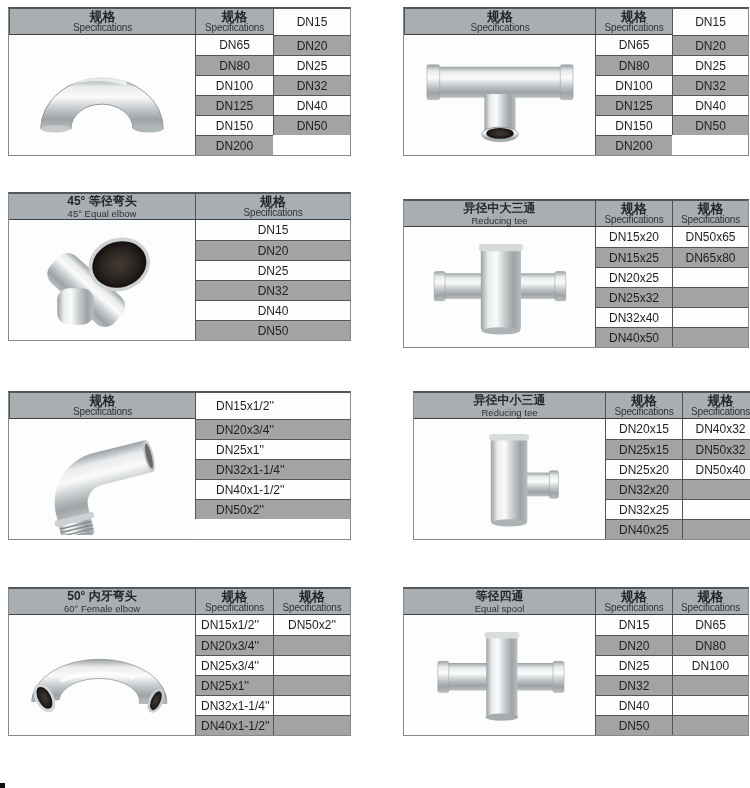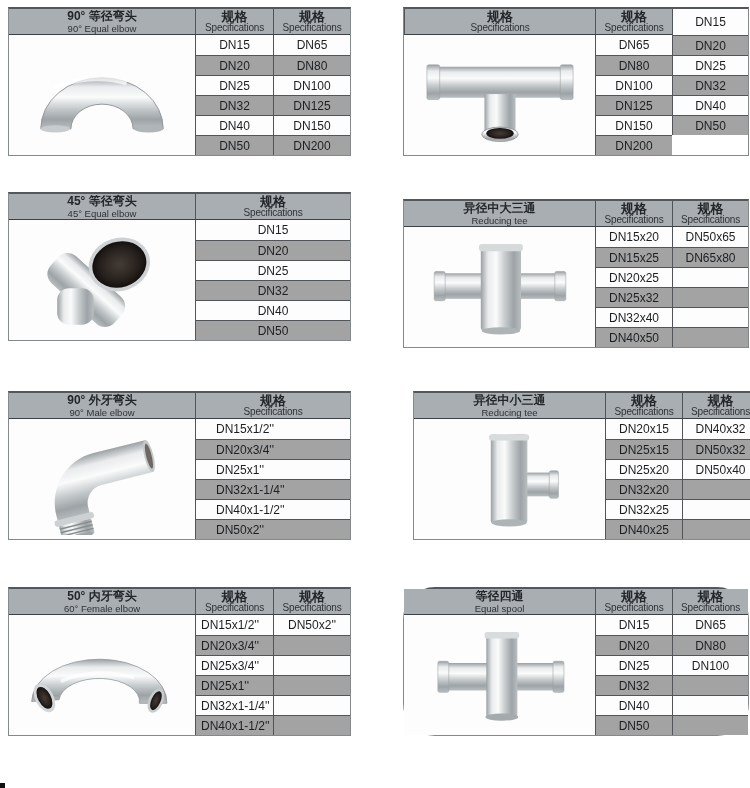--- a/index.html
+++ b/index.html
@@ -79,24 +79,20 @@
       <stop offset="0" stop-color="#443b35"></stop>
         <stop offset="0.7" stop-color="#27211d"></stop>
       <stop offset="1" stop-color="#14100e"></stop>
     </radialGradient>
   </defs>
 </svg>
 
 <div class="sheet">
 
   <div class="tbl" style="left:8px;top:7px;grid-template-columns:186px 78px 77px;">
-    <div class="hc">
-      <div class="tz">90°  等径弯头</div>
-      <div class="te">90°  Equal elbow</div>
-    </div>
     <div class="hc bl">
       <div class="sp1">规格</div>
       <div class="sp2">Specifications</div>
     </div>
     <div class="hc bl">
       <div class="sp1">规格</div>
       <div class="sp2">Specifications</div>
     </div>
     <div class="photo">
       <svg width="170" height="112" viewBox="0 0 186 118">
@@ -212,24 +208,20 @@
     <div class="v bl"></div>
     <div class="v bl alt">DN25x32</div>
     <div class="v bl alt"></div>
     <div class="v bl">DN32x40</div>
     <div class="v bl"></div>
     <div class="v bl alt">DN40x50</div>
     <div class="v bl alt"></div>
   </div>
 
   <div class="tbl" style="left:8px;top:391px;grid-template-columns:186px 155px;">
-    <div class="hc">
-      <div class="tz">90°  外牙弯头</div>
-      <div class="te">90°  Male elbow</div>
-    </div>
     <div class="hc bl">
       <div class="sp1">规格</div>
       <div class="sp2">Specifications</div>
     </div>
     <div class="photo">
       <svg width="170" height="112" viewBox="0 0 186 118">
         <g transform="rotate(-14 90 64)">
           <path d="M 150 30 L 92 30 A 56 56 0 0 0 36 86 L 36 94 L 72 94 L 72 86 A 20 20 0 0 1 92 66 L 150 66 Z" fill="url(#mH)"></path>
           <ellipse cx="150" cy="48" rx="5" ry="18" fill="#c3c8ca"></ellipse>
           <ellipse cx="150" cy="48" rx="3" ry="14" fill="#6e6861"></ellipse>
@@ -316,21 +308,21 @@
     <div class="v bl padS">DN25x3/4''</div>
     <div class="v bl"></div>
     <div class="v bl alt padS">DN25x1''</div>
     <div class="v bl alt"></div>
     <div class="v bl padS">DN32x1-1/4''</div>
     <div class="v bl"></div>
     <div class="v bl alt padS">DN40x1-1/2''</div>
     <div class="v bl alt"></div>
   </div>
 
-  <div class="tbl" style="left:403px;top:587px;grid-template-columns:191px 77px 76px;border-radius:32px;">
+  <div class="tbl" style="left:403px;top:587px;grid-template-columns:191px 77px 76px;">
     <div class="hc">
       <div class="tz">等径四通</div>
       <div class="te">Equal spool</div>
     </div>
     <div class="hc bl">
       <div class="sp1">规格</div>
       <div class="sp2">Specifications</div>
     </div>
     <div class="hc bl">
       <div class="sp1">规格</div>

